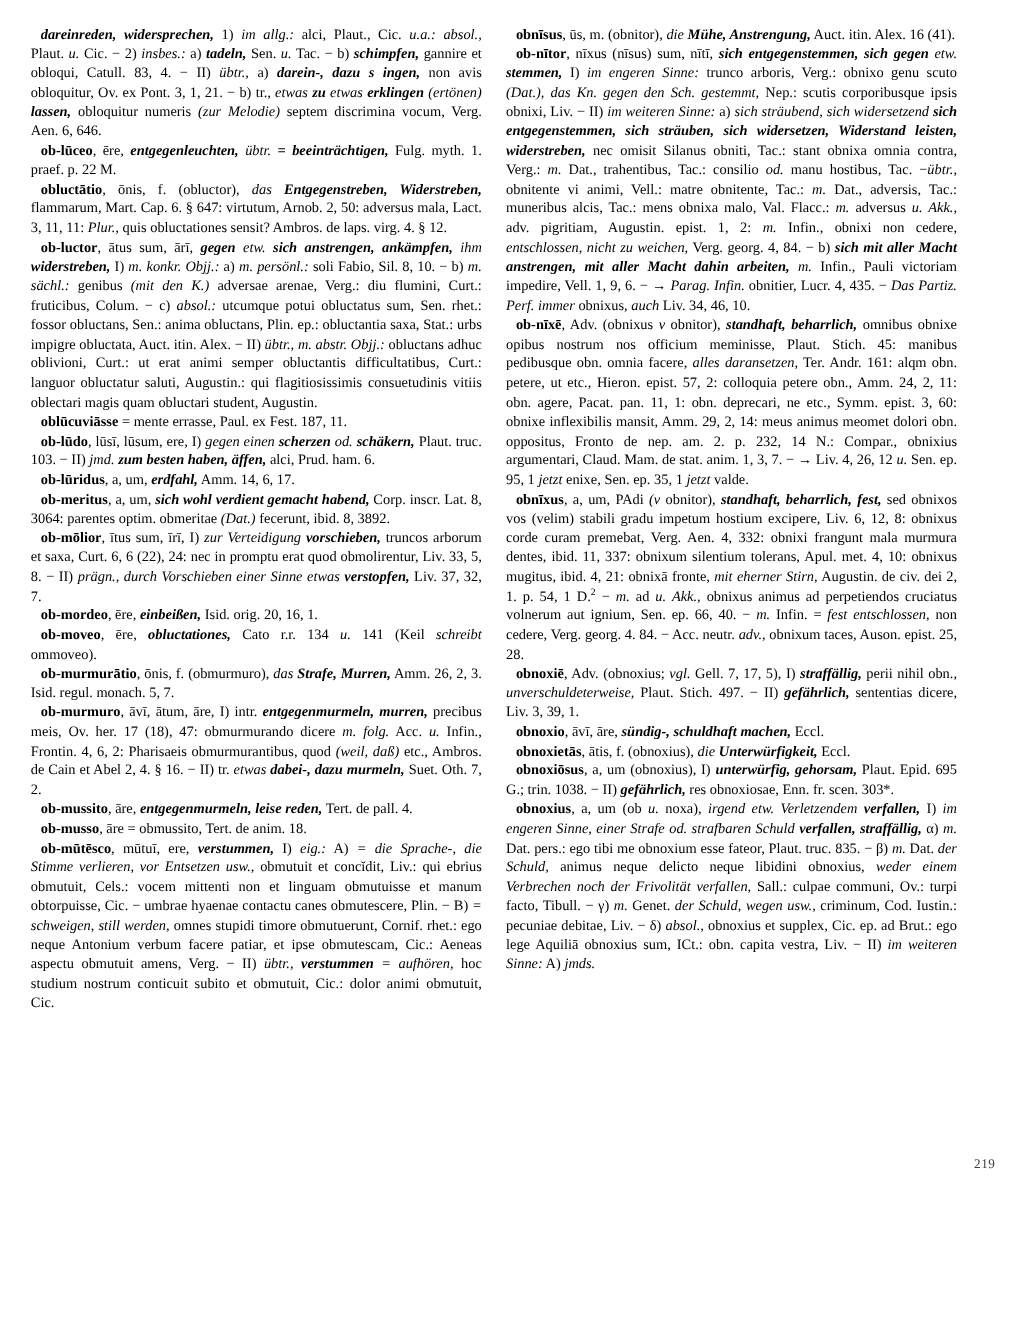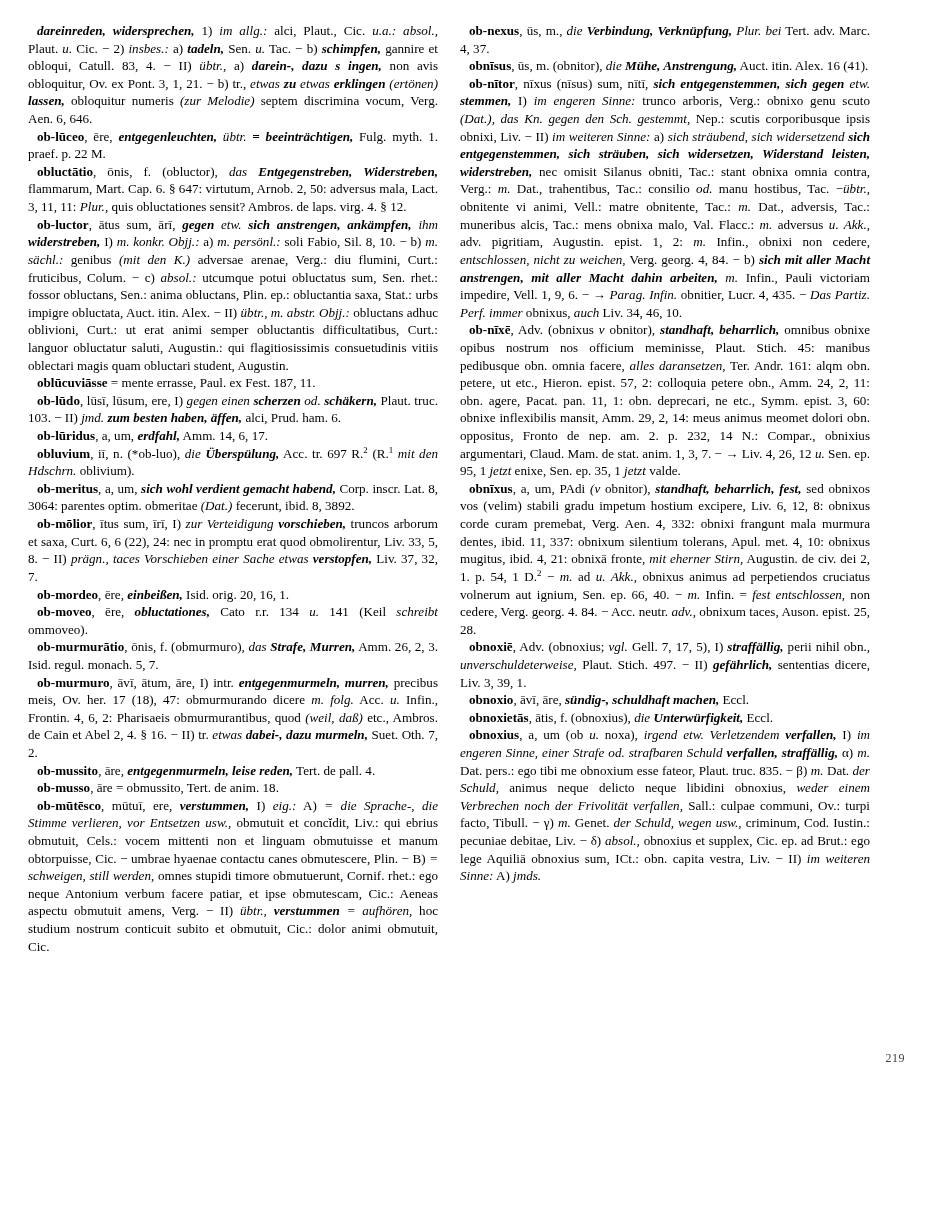--- a/index.html
+++ b/index.html
@@ -82,40 +82,39 @@
   <div id="columns">
 
     <div class="column" id="col-left">
         <p class="entry"><span class="de">dareinreden, widersprechen,</span> 1) <span class="it">im allg.:</span> alci, Plaut., Cic. <span class="it">u.a.:</span> <span class="it">absol.,</span> Plaut. <span class="it">u.</span> Cic. − 2) <span class="it">insbes.:</span> a) <span class="de">tadeln,</span> Sen. <span class="it">u.</span> Tac. − b) <span class="de">schimpfen,</span> gannire et obloqui, Catull. 83, 4. − II) <span class="it">übtr.,</span> a) <span class="de">darein-, dazu s ingen,</span> non avis obloquitur, Ov. ex Pont. 3, 1, 21. − b) tr., <span class="it">etwas</span> <span class="de">zu</span> <span class="it">etwas</span> <span class="de">erklingen</span> <span class="it">(ertönen)</span> <span class="de">lassen,</span> obloquitur numeris <span class="it">(zur Melodie)</span> septem discrimina vocum, Verg. Aen. 6, 646.</p>
         <p class="entry"><span class="hw">ob-lūceo</span>, ēre, <span class="de">entgegenleuchten,</span> <span class="it">übtr.</span> <span class="de">= beeinträchtigen,</span> Fulg. myth. 1. praef. p. 22 M.</p>
         <p class="entry"><span class="hw">obluctātio</span>, ōnis, f. (obluctor), <span class="it">das</span> <span class="de">Entgegenstreben, Widerstreben,</span> flammarum, Mart. Cap. 6. § 647: virtutum, Arnob. 2, 50: adversus mala, Lact. 3, 11, 11: <span class="it">Plur.,</span> quis obluctationes sensit? Ambros. de laps. virg. 4. § 12.</p>
         <p class="entry"><span class="hw">ob-luctor</span>, ātus sum, ārī, <span class="de">gegen</span> <span class="it">etw.</span> <span class="de">sich anstrengen, ankämpfen,</span> <span class="it">ihm</span> <span class="de">widerstreben,</span> I) <span class="it">m. konkr. Objj.:</span> a) <span class="it">m. persönl.:</span> soli Fabio, Sil. 8, 10. − b) <span class="it">m. sächl.:</span> genibus <span class="it">(mit den K.)</span> adversae arenae, Verg.: diu flumini, Curt.: fruticibus, Colum. − c) <span class="it">absol.:</span> utcumque potui obluctatus sum, Sen. rhet.: fossor obluctans, Sen.: anima obluctans, Plin. ep.: obluctantia saxa, Stat.: urbs impigre obluctata, Auct. itin. Alex. − II) <span class="it">übtr., m. abstr. Objj.:</span> obluctans adhuc oblivioni, Curt.: ut erat animi semper obluctantis difficultatibus, Curt.: languor obluctatur saluti, Augustin.: qui flagitiosissimis consuetudinis vitiis oblectari magis quam obluctari student, Augustin.</p>
         <p class="entry"><span class="hw">oblūcuviāsse</span> = mente errasse, Paul. ex Fest. 187, 11.</p>
         <p class="entry"><span class="hw">ob-lūdo</span>, lūsī, lūsum, ere, I) <span class="it">gegen einen</span> <span class="de">scherzen</span> <span class="it">od.</span> <span class="de">schäkern,</span> Plaut. truc. 103. − II) <span class="it">jmd.</span> <span class="de">zum besten haben, äffen,</span> alci, Prud. ham. 6.</p>
         <p class="entry"><span class="hw">ob-lūridus</span>, a, um, <span class="de">erdfahl,</span> Amm. 14, 6, 17.</p>
-        <p class="entry"><span class="hw">obluvium</span>, iī, n. (*ob-luo), <span class="it">die</span> <span class="de">Überspülung,</span> Acc. tr. 697 R.<sup>2</sup> (R.<sup>1</sup> <span class="it">mit den Hdschrn.</span> oblivium).</p>
         <p class="entry"><span class="hw">ob-meritus</span>, a, um, <span class="de">sich wohl verdient gemacht habend,</span> Corp. inscr. Lat. 8, 3064: parentes optim. obmeritae <span class="it">(Dat.)</span> fecerunt, ibid. 8, 3892.</p>
-        <p class="entry"><span class="hw">ob-mōlior</span>, ītus sum, īrī, I) <span class="it">zur Verteidigung</span> <span class="de">vorschieben,</span> truncos arborum et saxa, Curt. 6, 6 (22), 24: nec in promptu erat quod obmolirentur, Liv. 33, 5, 8. − II) <span class="it">prägn., taces Vorschieben einer Sache etwas</span> <span class="de">verstopfen,</span> Liv. 37, 32, 7.</p>
+        <p class="entry"><span class="hw">ob-mōlior</span>, ītus sum, īrī, I) <span class="it">zur Verteidigung</span> <span class="de">vorschieben,</span> truncos arborum et saxa, Curt. 6, 6 (22), 24: nec in promptu erat quod obmolirentur, Liv. 33, 5, 8. − II) <span class="it">prägn., durch Vorschieben einer Sinne etwas</span> <span class="de">verstopfen,</span> Liv. 37, 32, 7.</p>
         <p class="entry"><span class="hw">ob-mordeo</span>, ēre, <span class="de">einbeißen,</span> Isid. orig. 20, 16, 1.</p>
         <p class="entry"><span class="hw">ob-moveo</span>, ēre, <span class="de">obluctationes,</span> Cato r.r. 134 <span class="it">u.</span> 141 (Keil <span class="it">schreibt</span> ommoveo).</p>
         <p class="entry"><span class="hw">ob-murmurātio</span>, ōnis, f. (obmurmuro), <span class="it">das</span> <span class="de">Strafe, Murren,</span> Amm. 26, 2, 3. Isid. regul. monach. 5, 7.</p>
         <p class="entry"><span class="hw">ob-murmuro</span>, āvī, ātum, āre, I) intr. <span class="de">entgegenmurmeln, murren,</span> precibus meis, Ov. her. 17 (18), 47: obmurmurando dicere <span class="it">m. folg.</span> Acc. <span class="it">u.</span> Infin., Frontin. 4, 6, 2: Pharisaeis obmurmurantibus, quod <span class="it">(weil, daß)</span> etc., Ambros. de Cain et Abel 2, 4. § 16. − II) tr. <span class="it">etwas</span> <span class="de">dabei-, dazu murmeln,</span> Suet. Oth. 7, 2.</p>
         <p class="entry"><span class="hw">ob-mussito</span>, āre, <span class="de">entgegenmurmeln, leise reden,</span> Tert. de pall. 4.</p>
         <p class="entry"><span class="hw">ob-musso</span>, āre = obmussito, Tert. de anim. 18.</p>
         <p class="entry"><span class="hw">ob-mūtēsco</span>, mūtuī, ere, <span class="de">verstummen,</span> I) <span class="it">eig.:</span> A) <span class="it">= die Sprache-, die Stimme verlieren, vor Entsetzen usw.,</span> obmutuit et concĭdit, Liv.: qui ebrius obmutuit, Cels.: vocem mittenti non et linguam obmutuisse et manum obtorpuisse, Cic. − umbrae hyaenae contactu canes obmutescere, Plin. − B) <span class="it">= schweigen, still werden,</span> omnes stupidi timore obmutuerunt, Cornif. rhet.: ego neque Antonium verbum facere patiar, et ipse obmutescam, Cic.: Aeneas aspectu obmutuit amens, Verg. − II) <span class="it">übtr.,</span> <span class="de">verstummen</span> <span class="it">= aufhören,</span> hoc studium nostrum conticuit subito et obmutuit, Cic.: dolor animi obmutuit, Cic.</p>
       </div>
     <div class="column" id="col-right">
-        <p class="entry"><span class="hw">ob-nexus</span>, ūs, m., <span class="it">die</span> <span class="de">Verbindung, Verknüpfung,</span> <span class="it">Plur. bei</span> Tert. adv. Marc. 4, 37.</p>
         <p class="entry"><span class="hw">obnīsus</span>, ūs, m. (obnitor), <span class="it">die</span> <span class="de">Mühe, Anstrengung,</span> Auct. itin. Alex. 16 (41).</p>
         <p class="entry"><span class="hw">ob-nītor</span>, nīxus (nīsus) sum, nītī, <span class="de">sich entgegenstemmen, sich gegen</span> <span class="it">etw.</span> <span class="de">stemmen,</span> I) <span class="it">im engeren Sinne:</span> trunco arboris, Verg.: obnixo genu scuto <span class="it">(Dat.), das Kn. gegen den Sch. gestemmt,</span> Nep.: scutis corporibusque ipsis obnixi, Liv. − II) <span class="it">im weiteren Sinne:</span> a) <span class="it">sich sträubend, sich widersetzend</span> <span class="de">sich entgegenstemmen, sich sträuben, sich widersetzen, Widerstand leisten, widerstreben,</span> nec omisit Silanus obniti, Tac.: stant obnixa omnia contra, Verg.: <span class="it">m.</span> Dat., trahentibus, Tac.: consilio <span class="it">od.</span> manu hostibus, Tac. −<span class="it">übtr.,</span> obnitente vi animi, Vell.: matre obnitente, Tac.: <span class="it">m.</span> Dat., adversis, Tac.: muneribus alcis, Tac.: mens obnixa malo, Val. Flacc.: <span class="it">m.</span> adversus <span class="it">u. Akk.,</span> adv. pigritiam, Augustin. epist. 1, 2: <span class="it">m.</span> Infin., obnixi non cedere, <span class="it">entschlossen, nicht zu weichen,</span> Verg. georg. 4, 84. − b) <span class="de">sich mit aller Macht anstrengen, mit aller Macht dahin arbeiten,</span> <span class="it">m.</span> Infin., Pauli victoriam impedire, Vell. 1, 9, 6. − → <span class="it">Parag. Infin.</span> obnitier, Lucr. 4, 435. − <span class="it">Das Partiz. Perf. immer</span> obnixus, <span class="it">auch</span> Liv. 34, 46, 10.</p>
         <p class="entry"><span class="hw">ob-nīxē</span>, Adv. (obnixus <span class="it">v</span> obnitor), <span class="de">standhaft, beharrlich,</span> omnibus obnixe opibus nostrum nos officium meminisse, Plaut. Stich. 45: manibus pedibusque obn. omnia facere, <span class="it">alles daransetzen,</span> Ter. Andr. 161: alqm obn. petere, ut etc., Hieron. epist. 57, 2: colloquia petere obn., Amm. 24, 2, 11: obn. agere, Pacat. pan. 11, 1: obn. deprecari, ne etc., Symm. epist. 3, 60: obnixe inflexibilis mansit, Amm. 29, 2, 14: meus animus meomet dolori obn. oppositus, Fronto de nep. am. 2. p. 232, 14 N.: Compar., obnixius argumentari, Claud. Mam. de stat. anim. 1, 3, 7. − → Liv. 4, 26, 12 <span class="it">u.</span> Sen. ep. 95, 1 <span class="it">jetzt</span> enixe, Sen. ep. 35, 1 <span class="it">jetzt</span> valde.</p>
         <p class="entry"><span class="hw">obnīxus</span>, a, um, PAdi <span class="it">(v</span> obnitor), <span class="de">standhaft, beharrlich, fest,</span> sed obnixos vos (velim) stabili gradu impetum hostium excipere, Liv. 6, 12, 8: obnixus corde curam premebat, Verg. Aen. 4, 332: obnixi frangunt mala murmura dentes, ibid. 11, 337: obnixum silentium tolerans, Apul. met. 4, 10: obnixus mugitus, ibid. 4, 21: obnixā fronte, <span class="it">mit eherner Stirn,</span> Augustin. de civ. dei 2, 1. p. 54, 1 D.<sup>2</sup> − <span class="it">m.</span> ad <span class="it">u. Akk.,</span> obnixus animus ad perpetiendos cruciatus volnerum aut ignium, Sen. ep. 66, 40. − <span class="it">m.</span> Infin. = <span class="it">fest entschlossen,</span> non cedere, Verg. georg. 4. 84. − Acc. neutr. <span class="it">adv.,</span> obnixum taces, Auson. epist. 25, 28.</p>
         <p class="entry"><span class="hw">obnoxiē</span>, Adv. (obnoxius; <span class="it">vgl.</span> Gell. 7, 17, 5), I) <span class="de">straffällig,</span> perii nihil obn., <span class="it">unverschuldeterweise,</span> Plaut. Stich. 497. − II) <span class="de">gefährlich,</span> sententias dicere, Liv. 3, 39, 1.</p>
         <p class="entry"><span class="hw">obnoxio</span>, āvī, āre, <span class="de">sündig-, schuldhaft machen,</span> Eccl.</p>
         <p class="entry"><span class="hw">obnoxietās</span>, ātis, f. (obnoxius), <span class="it">die</span> <span class="de">Unterwürfigkeit,</span> Eccl.</p>
+        <p class="entry"><span class="hw">obnoxiōsus</span>, a, um (obnoxius), I) <span class="de">unterwürfig, gehorsam,</span> Plaut. Epid. 695 G.; trin. 1038. − II) <span class="de">gefährlich,</span> res obnoxiosae, Enn. fr. scen. 303*.</p>
         <p class="entry"><span class="hw">obnoxius</span>, a, um (ob <span class="it">u.</span> noxa), <span class="it">irgend etw. Verletzendem</span> <span class="de">verfallen,</span> I) <span class="it">im engeren Sinne, einer Strafe od. strafbaren Schuld</span> <span class="de">verfallen, straffällig,</span> α) <span class="it">m.</span> Dat. pers.: ego tibi me obnoxium esse fateor, Plaut. truc. 835. − β) <span class="it">m.</span> Dat. <span class="it">der Schuld,</span> animus neque delicto neque libidini obnoxius, <span class="it">weder einem Verbrechen noch der Frivolität verfallen,</span> Sall.: culpae communi, Ov.: turpi facto, Tibull. − γ) <span class="it">m.</span> Genet. <span class="it">der Schuld, wegen usw.,</span> criminum, Cod. Iustin.: pecuniae debitae, Liv. − δ) <span class="it">absol.,</span> obnoxius et supplex, Cic. ep. ad Brut.: ego lege Aquiliā obnoxius sum, ICt.: obn. capita vestra, Liv. − II) <span class="it">im weiteren Sinne:</span> A) <span class="it">jmds.</span></p>
       </div>
 
   </div>
 
   <div id="page-number">219</div>
 
 </div>
 
 </body></html>

